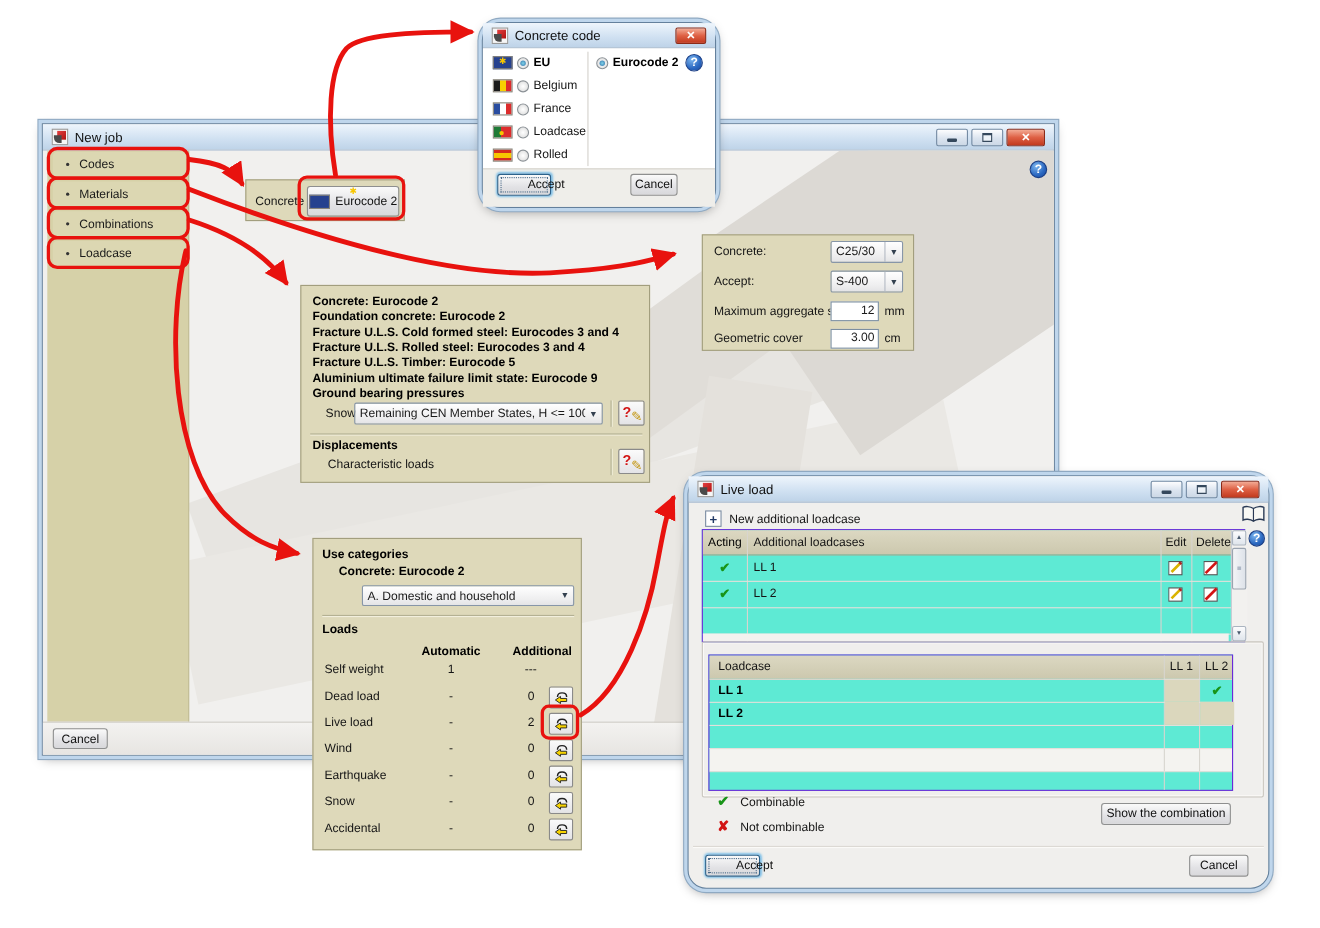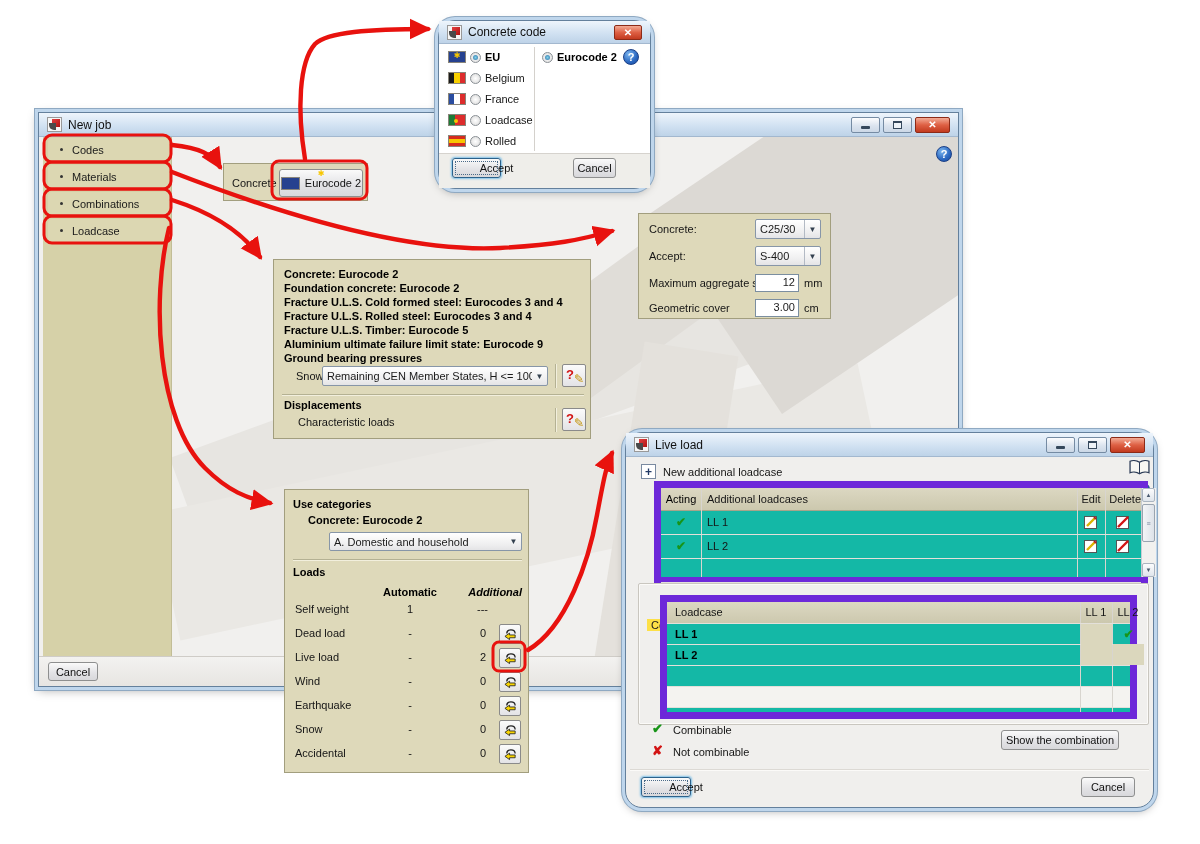--- a/index.html
+++ b/index.html
@@ -56,21 +56,21 @@
   .flag-es{background:linear-gradient(180deg,#d52b1e 28%,#f7c600 28% 72%,#d52b1e 72%);}
   .check{color:#189418;font-size:13px;font-weight:bold;}
   .cross{color:#d21414;font-size:13px;font-weight:bold;}
   .icon-btn{position:absolute;border:1px solid #8a8a8a;border-radius:2px;background:linear-gradient(#fbfbfb,#e3e3e6);
        display:flex;align-items:center;justify-content:center;box-sizing:border-box;}
   .qedit .q{position:absolute;left:3px;top:2px;color:#d21414;font-weight:bold;font-size:13px;}
   .qedit .p{position:absolute;right:1px;bottom:0;color:#c09000;font-size:12px;}
   .sep-h{position:absolute;height:1px;background:#b4b193;box-shadow:0 1px 0 #f2efdd;}
   .vline{position:absolute;width:1px;background:#b4b193;box-shadow:1px 0 0 #f2efdd;}
   
-  .lv-table{position:absolute;background:#14b8a6;border:7px solid #6d28d9;box-sizing:border-box;margin-left:16px;}
+  .lv-table{position:absolute;background:#5eead4;border:1px solid #6d28d9;box-sizing:border-box;}
   .th-beige{background:linear-gradient(#dcd8c2,#ccc8ae);border-bottom:1px solid #a8a48a;}
   .colsep{position:absolute;width:1px;background:#d8d5cf;top:0;bottom:0;}
   .rowline{position:absolute;height:1px;background:#e3e0da;left:0;right:0;}
   .cmb-cell{position:absolute;display:flex;align-items:center;justify-content:center;}
   .cmb-cell[data-cell="self"]{background:#dbd7bd;}
   .cmb-cell[data-cell="check"]::before{content:"✔";color:#189418;font-size:12px;font-weight:bold;}
   .act-cell{position:absolute;display:flex;align-items:center;justify-content:center;}
   .act-cell[data-on="true"]::before{content:"✔";color:#189418;font-size:12px;font-weight:bold;}
   
   .sb{position:absolute;background:#f2f1ef;border-left:1px solid #c8cdd4;}
@@ -198,21 +198,21 @@
   <div class="panel z3" style="left:245px;top:376px;width:245px;height:284px;">
     <div class="blabel" style="left:8px;top:8px;">Use categories</div>
     <div class="blabel" style="left:23px;top:24px;">Concrete: Eurocode 2</div>
     <div class="combo" style="left:44px;top:42px;width:193px;height:19px;">
       <span class="val">A. Domestic and household</span>
       <span class="arrow" style="border-left:none;">▼</span>
     </div>
     <div class="sep-h" style="left:8px;top:69px;width:229px;"></div>
     <div class="blabel" style="left:8px;top:76px;">Loads</div>
     <div class="blabel" style="left:98px;top:96px;width:54px;text-align:center;">Automatic</div>
-    <div class="blabel" style="left:181px;top:96px;width:56px;text-align:right;font-style:italic;">Additional</div>
+    <div class="blabel" style="left:181px;top:96px;width:56px;text-align:left;">Additional</div>
 
     <span class="nlabel" style="left:10px;top:113px;">Self weight</span>
     <span class="nlabel" style="left:98px;top:113px;width:54px;text-align:center;">1</span>
     <span class="nlabel" style="left:155px;top:113px;width:48px;text-align:right;">---</span>
 
     <span class="nlabel" style="left:10px;top:137px;">Dead load</span>
     <span class="nlabel" style="left:98px;top:137px;width:54px;text-align:center;">-</span>
     <span class="nlabel" style="left:155px;top:137px;width:46px;text-align:right;">0</span>
     <div class="icon-btn" style="left:214px;top:134px;width:22px;height:20px;">
       <svg width="15" height="13" viewBox="0 0 16 14">

